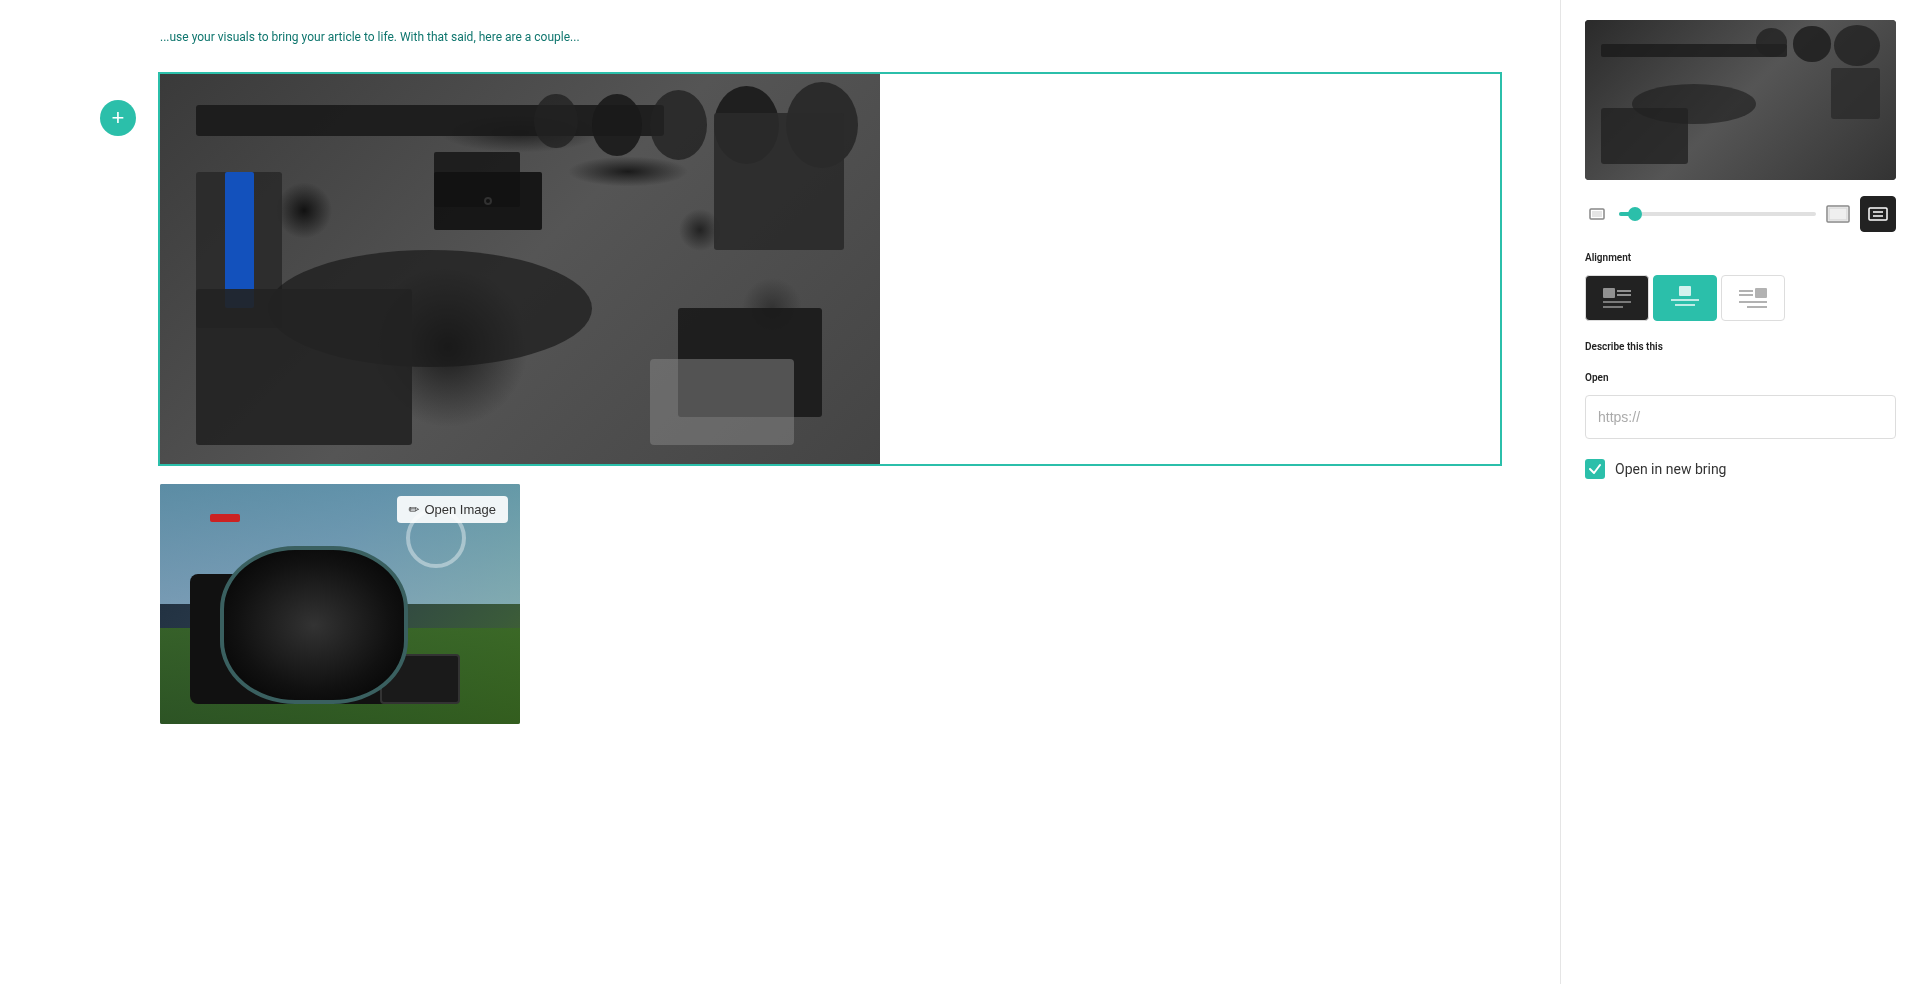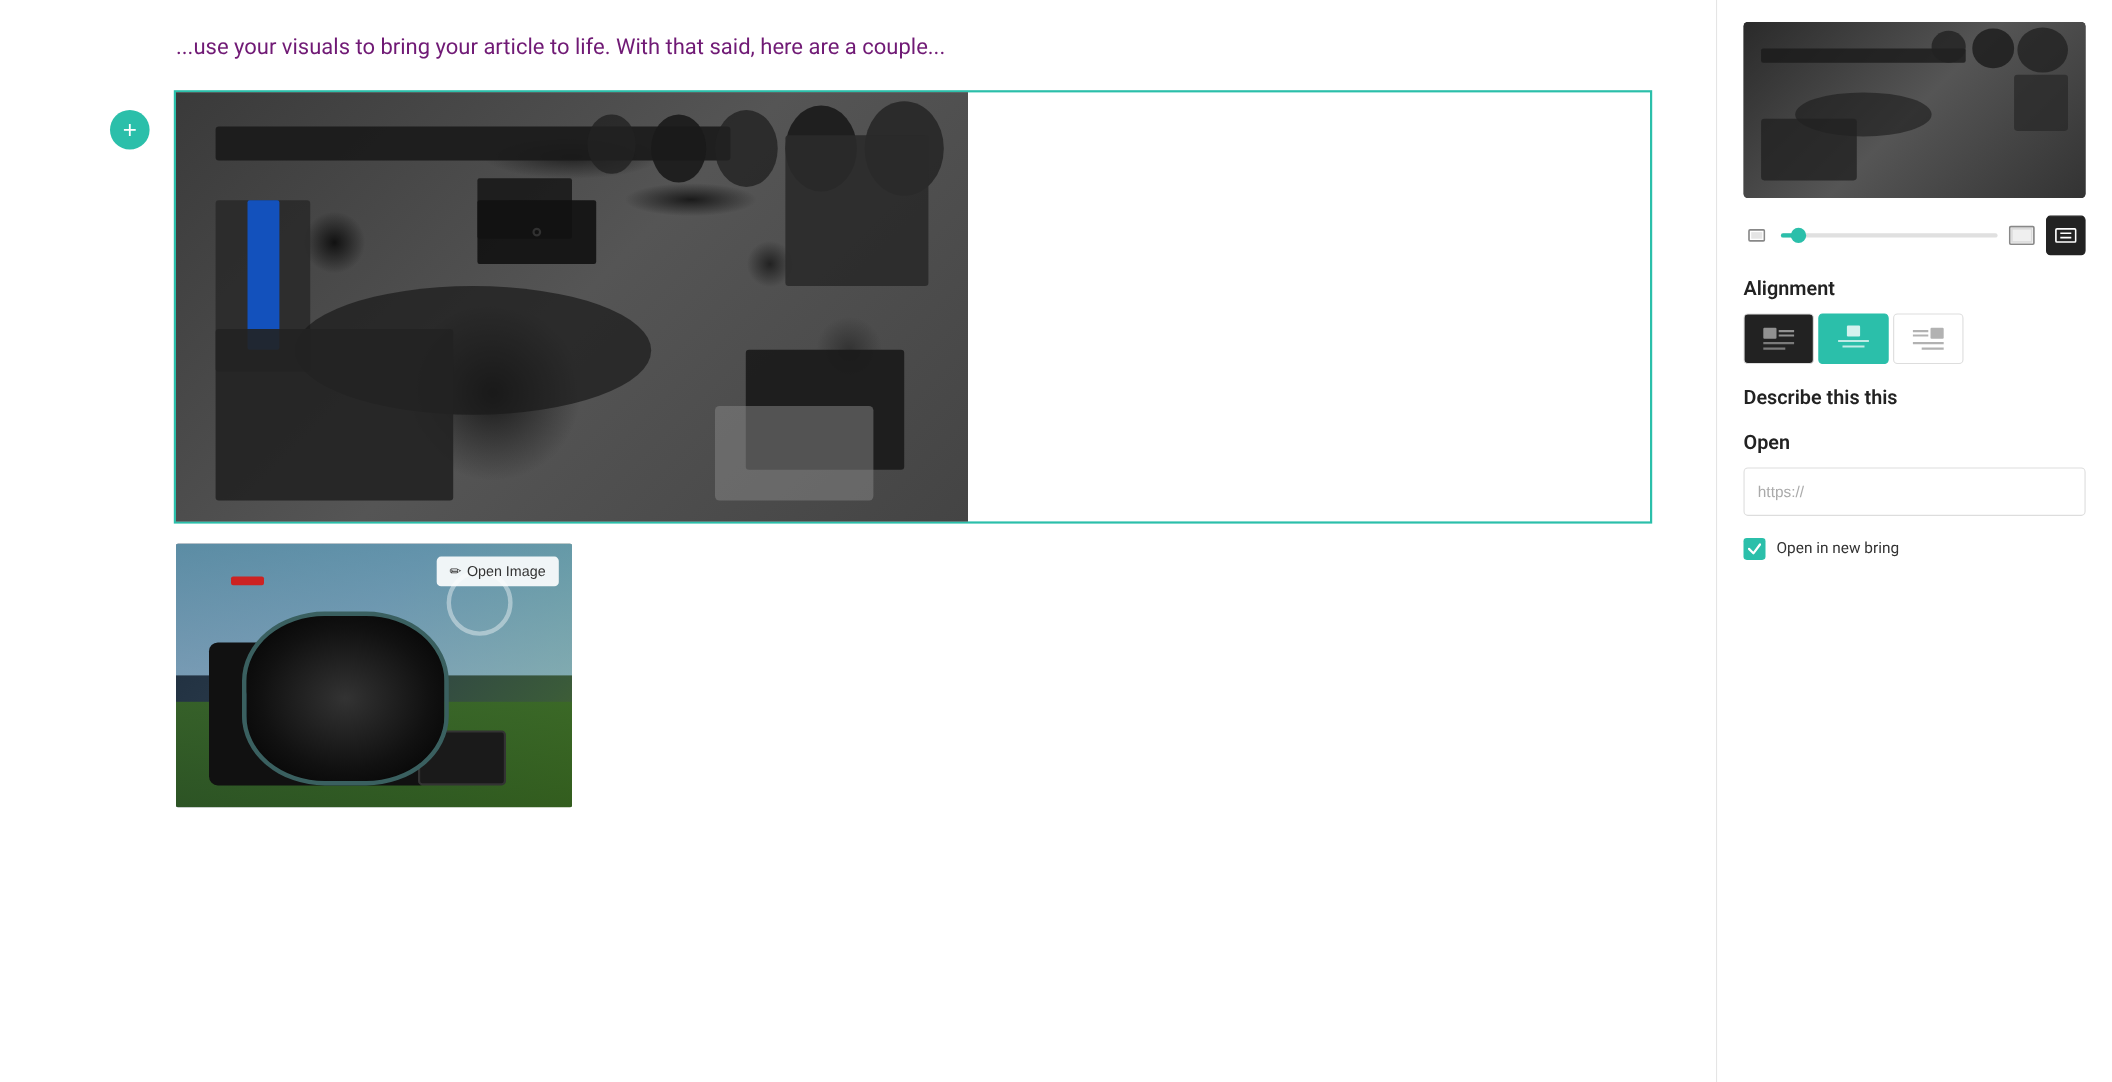--- a/index.html
+++ b/index.html
@@ -15,22 +15,22 @@
     
     .content-area {
       flex: 1;
       background: #fff;
       padding: 20px 60px 20px 160px;
       position: relative;
       min-height: 984px;
     }
 
     .top-text {
-      font-size: 20px;
-      color: #701a75;
+      font-size: 12px;
+      color: #0f766e;
       margin-bottom: 30px;
       padding-top: 10px;
     }
 
     .add-button {
       position: absolute;
       left: 100px;
       top: 100px;
       width: 36px;
       height: 36px;
@@ -217,21 +217,21 @@
     }
 
     .expand-icon.dark {
       background: #222;
       color: white;
       border-color: #222;
     }
 
     
     .section-label {
-      font-size: 18px;
+      font-size: 10px;
       font-weight: 600;
       color: #222;
       margin-bottom: 12px;
     }
 
     .alignment-controls {
       display: flex;
       gap: 4px;
       margin-bottom: 20px;
     }

